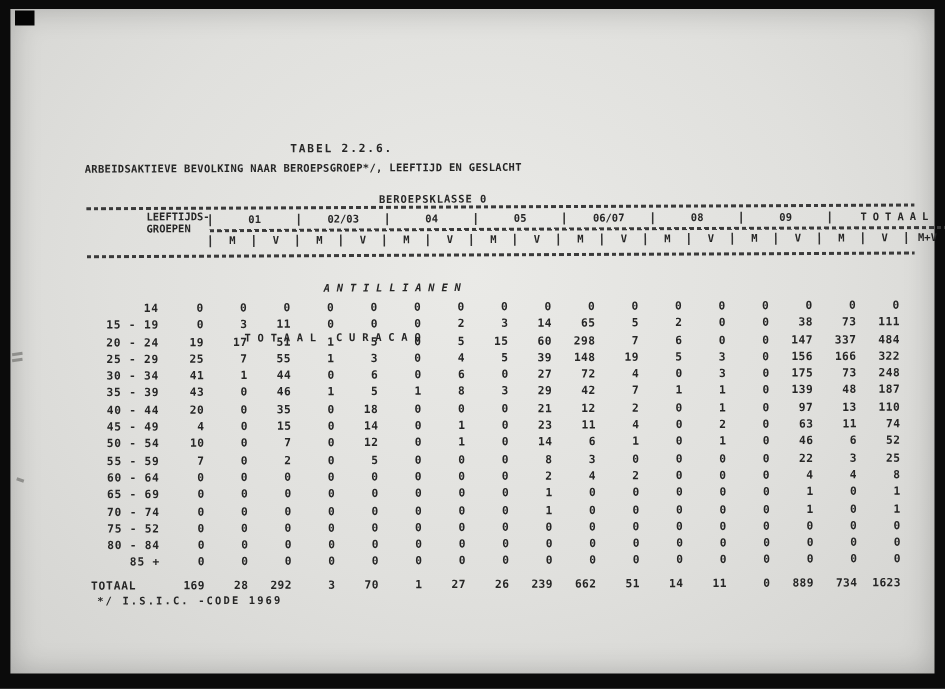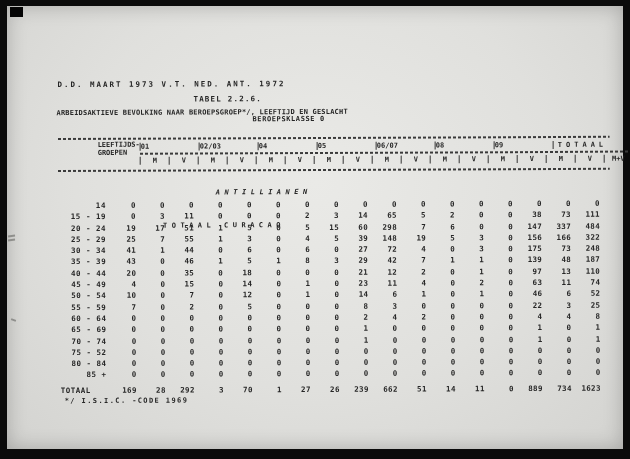--- a/index.html
+++ b/index.html
@@ -8,30 +8,30 @@
   .page{position:absolute;left:7px;top:6px;right:7px;bottom:10px;
         background:radial-gradient(ellipse at 50% 40%, #eaeae7 0%, #e0e0dd 55%, #d3d3d0 100%);
         box-shadow:inset 0 0 20px rgba(0,0,0,0.22);}
   .tl-square{position:absolute;left:10px;top:7px;width:13px;height:10px;background:#050505;}
   .content{position:absolute;left:0;top:0;width:630px;height:459px;transform:rotate(-0.25deg);
            color:#262626;font-weight:700;}
   .txt{position:absolute;white-space:nowrap;}
   .h1{left:58px;top:79px;font-size:7.5px;letter-spacing:2px;}
   .h2{left:168px;top:94px;font-size:7.5px;letter-spacing:1.2px;margin-left:26px;}
   .h3{left:57px;top:108px;font-size:7px;letter-spacing:0.2px;}
-  .h4{left:253px;top:115px;font-size:7px;letter-spacing:0.6px;}
+  .h4{left:253px;top:129px;font-size:7px;letter-spacing:0.6px;}
   .dashline{position:absolute;height:2px;
      background:repeating-linear-gradient(90deg,#3a3a3a 0 3px,transparent 3px 5px);}
   .dash-top{left:58px;top:137px;width:552px;}
   .dash-bot{left:58px;top:169px;width:552px;}
   .thead{position:absolute;left:58px;top:141px;width:545px;display:flex;font-size:7px;}
   .thead-label{width:52px;line-height:7.5px;margin-left:40px;}
   .thead-right{flex:1;}
   .group-row{display:flex;height:10px;align-items:center;}
-  .gcell{width:58px;text-align:left;border-left:1px solid #333;font-size:7px;}
+  .gcell{width:58px;text-align:center;border-left:1px solid #333;font-size:7px;}
   .gcell-wide{width:87px;letter-spacing:4px;padding-left:4px;box-sizing:border-box;border-right:1px solid #333;}
   .dash-mid{height:2px;margin:1px 0;
      background:repeating-linear-gradient(90deg,#3a3a3a 0 3px,transparent 3px 5px);}
   .subcol-row{display:flex;height:10px;align-items:center;}
   .scell{width:29px;text-align:center;border-left:1px solid #333;font-size:7px;box-sizing:border-box;}
   .scell:last-child{border-right:1px solid #333;}
   .sec1{left:163px;top:192px;font-size:7px;letter-spacing:4.5px;margin-top:29px;}
   .sec2{left:216px;top:188px;font-size:7px;letter-spacing:4.5px;font-style:italic;}
   .rows{position:absolute;left:58px;top:199px;width:545px;font-size:7.5px;}
   .trow{display:flex;height:11.3px;line-height:11.3px;}
@@ -49,21 +49,20 @@
 <body>
 
 <div class="scan">
   <div class="page"></div>
   <div class="tl-square"></div>
   <div class="pencil-mark mark1a"></div>
   <div class="pencil-mark mark1b"></div>
   <div class="pencil-mark mark2"></div>
 
   <div class="content">
-    <div class="txt h1">D.D. MAART 1973 V.T. NED. ANT. 1972</div>
     <div class="txt h2">TABEL 2.2.6.</div>
     <div class="txt h3">ARBEIDSAKTIEVE BEVOLKING NAAR BEROEPSGROEP*/, LEEFTIJD EN GESLACHT</div>
     <div class="txt h4">BEROEPSKLASSE 0</div>
 
     <div class="dashline dash-top"></div>
 
     <div class="thead">
       <div class="thead-label">
         <div>LEEFTIJDS-</div>
         <div>GROEPEN</div>

